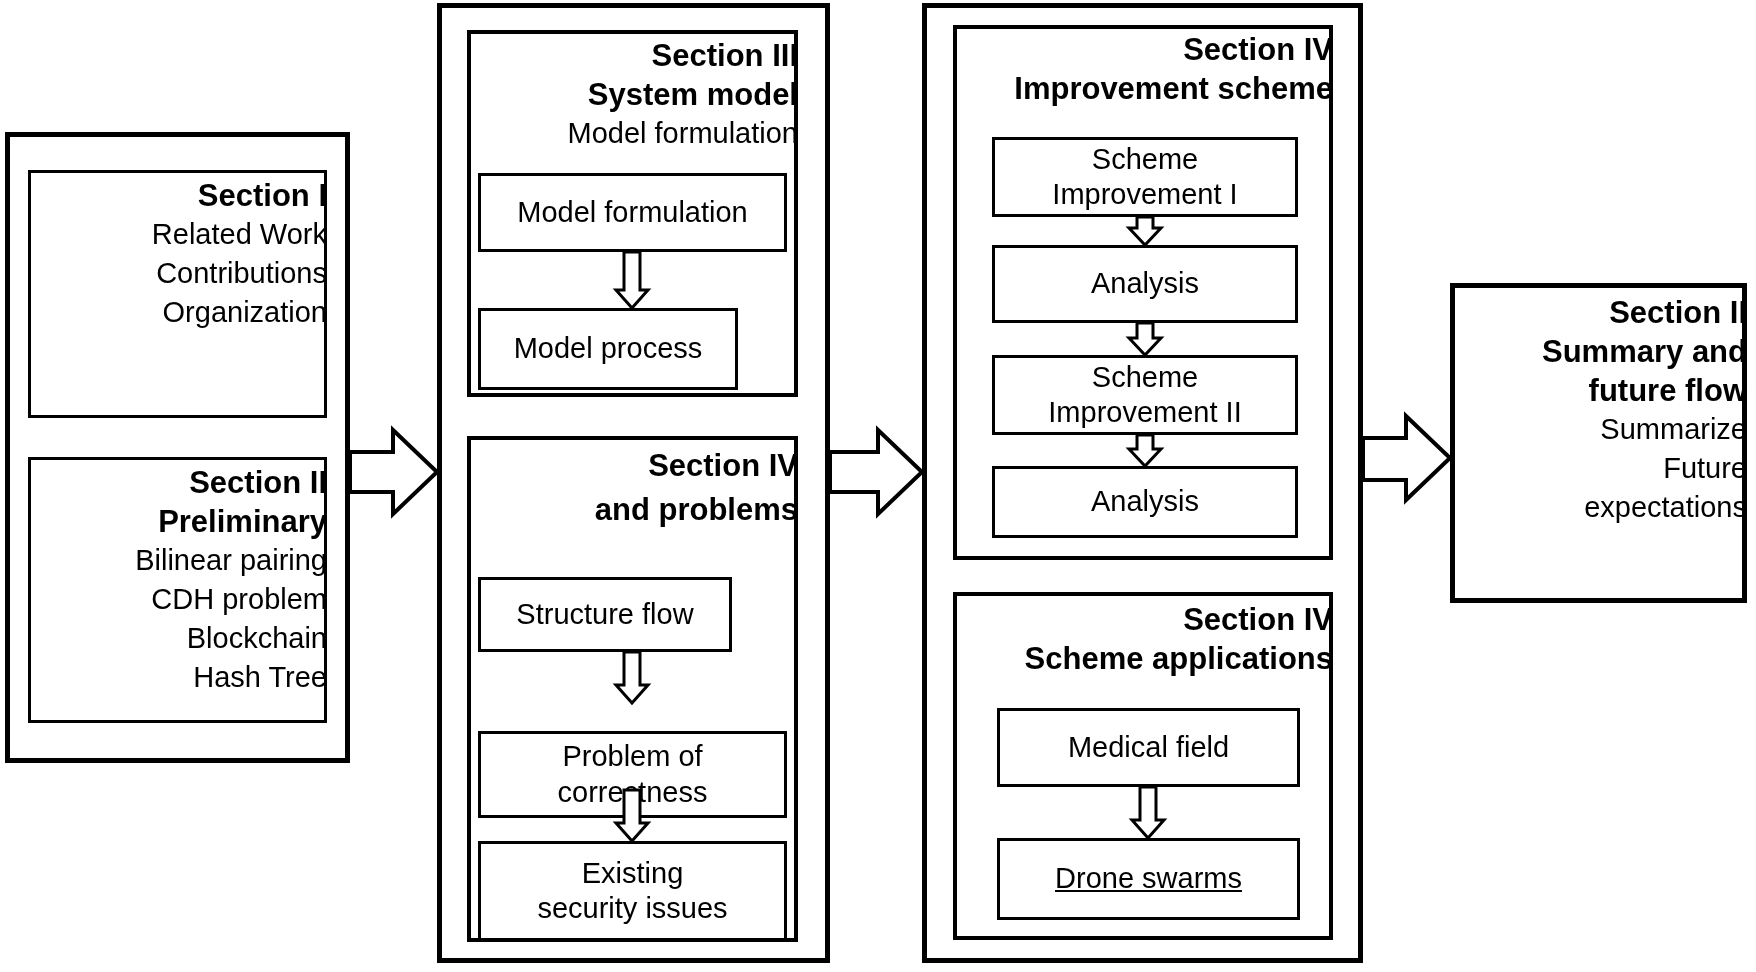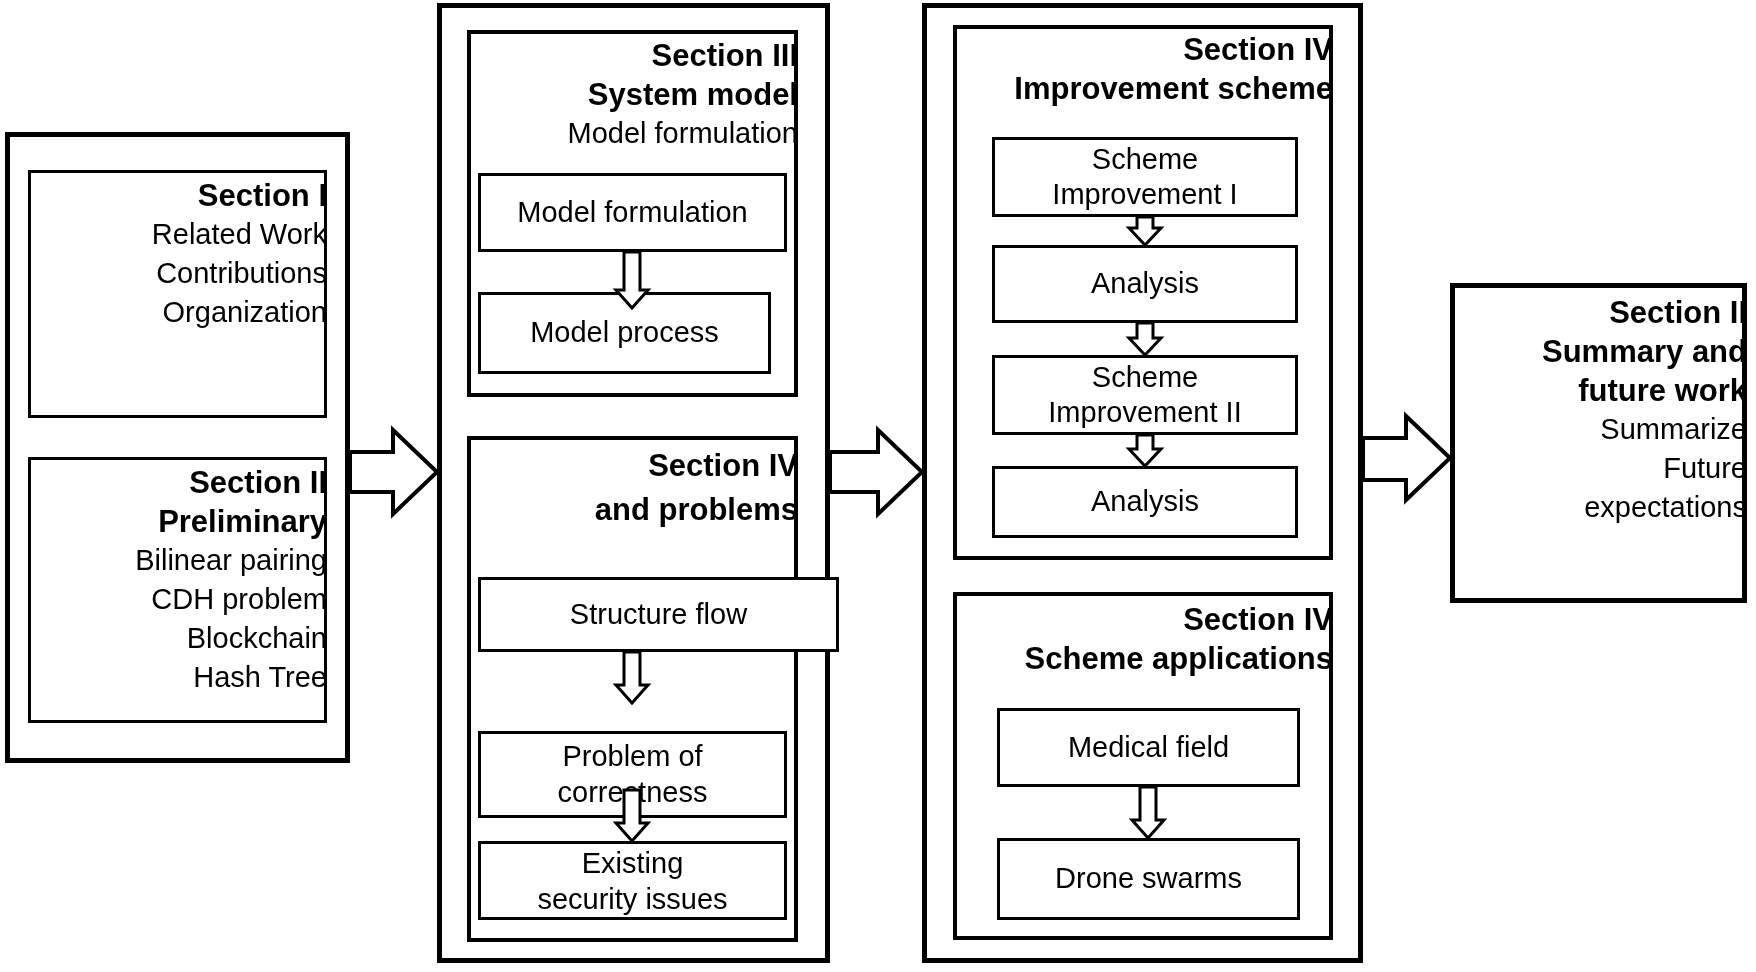--- a/index.html
+++ b/index.html
@@ -52,37 +52,37 @@
 
   <div class="box section" style="left:467px;top:30px;width:331px;height:367px;"></div>
   <div class="hgroup" style="left:467px;top:36px;width:331px;">
     <div class="hline">Section III</div>
     <div class="hline">System model</div>
     <div class="rline">Model formulation</div>
   </div>
   <div class="box leaf" style="left:478px;top:173px;width:309px;height:79px;">
     <span>Model formulation</span>
   </div>
-  <div class="box leaf" style="left:478px;top:292px;width:293px;height:82px;">
+  <div class="box leaf" style="left:478px;top:308px;width:260px;height:82px;">
     <span>Model process</span>
   </div>
 
   <div class="box section" style="left:467px;top:436px;width:331px;height:506px;"></div>
   <div class="hgroup" style="left:467px;top:444px;width:331px;">
     <div class="hline lh44">Section IV</div>
     <div class="hline lh44">and problems</div>
   </div>
-  <div class="box leaf" style="left:478px;top:577px;width:361px;height:75px;align-items:center;">
+  <div class="box leaf" style="left:478px;top:577px;width:254px;height:75px;align-items:center;">
     <span>Structure flow</span>
   </div>
   <div class="box leaf" style="left:478px;top:703px;width:309px;height:87px;margin-top:28px;">
     <span>Problem of
 correctness</span>
   </div>
-  <div class="box leaf" style="left:478px;top:841px;width:309px;height:79px;align-items:flex-end;">
+  <div class="box leaf" style="left:478px;top:841px;width:309px;height:100px;">
     <span>Existing
 security issues</span>
   </div>
 
   <div class="box outer" style="left:922px;top:3px;width:441px;height:960px;"></div>
 
   <div class="box section" style="left:953px;top:25px;width:380px;height:535px;"></div>
   <div class="hgroup" style="left:953px;top:30px;width:380px;">
     <div class="hline">Section IV</div>
     <div class="hline">Improvement scheme</div>
@@ -103,29 +103,29 @@
   </div>
 
   <div class="box section" style="left:953px;top:592px;width:380px;height:348px;"></div>
   <div class="hgroup" style="left:953px;top:600px;width:380px;">
     <div class="hline">Section IV</div>
     <div class="hline">Scheme applications</div>
   </div>
   <div class="box leaf" style="left:997px;top:708px;width:303px;height:79px;">
     <span>Medical field</span>
   </div>
-  <div class="box leaf" style="left:997px;top:838px;width:303px;height:82px;">
+  <div class="box leaf" style="left:997px;top:838px;width:303px;height:82px;text-decoration:underline;">
     <span>Drone swarms</span>
   </div>
 
   <div class="box outer" style="left:1450px;top:283px;width:297px;height:320px;"></div>
   <div class="hgroup" style="left:1450px;top:293px;width:297px;">
     <div class="hline">Section II</div>
     <div class="hline">Summary and</div>
-    <div class="hline">future work</div>
+    <div class="hline">future flow</div>
     <div class="rline">Summarize</div>
     <div class="rline">Future</div>
     <div class="rline">expectations</div>
   </div>
 
   <svg class="arrows" width="1756" height="972" viewBox="0 0 1756 972">
 
     <polygon class="harrow" points="350,452 393,452 393,430 437,472 393,514 393,492 350,492"></polygon>
     <polygon class="harrow" points="830,452 878,452 878,430 922,472 878,514 878,492 830,492"></polygon>
     <polygon class="harrow" points="1363,438 1406,438 1406,416 1450,458 1406,500 1406,480 1363,480"></polygon>

